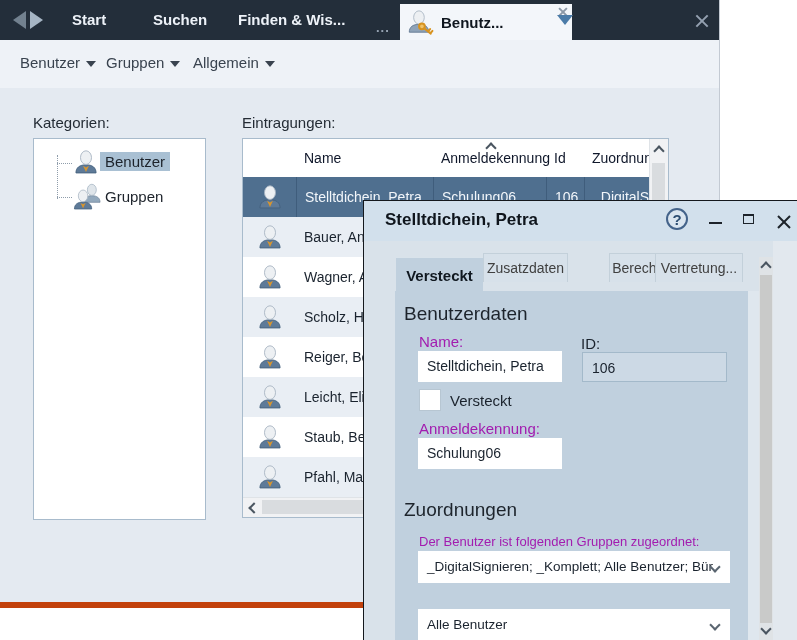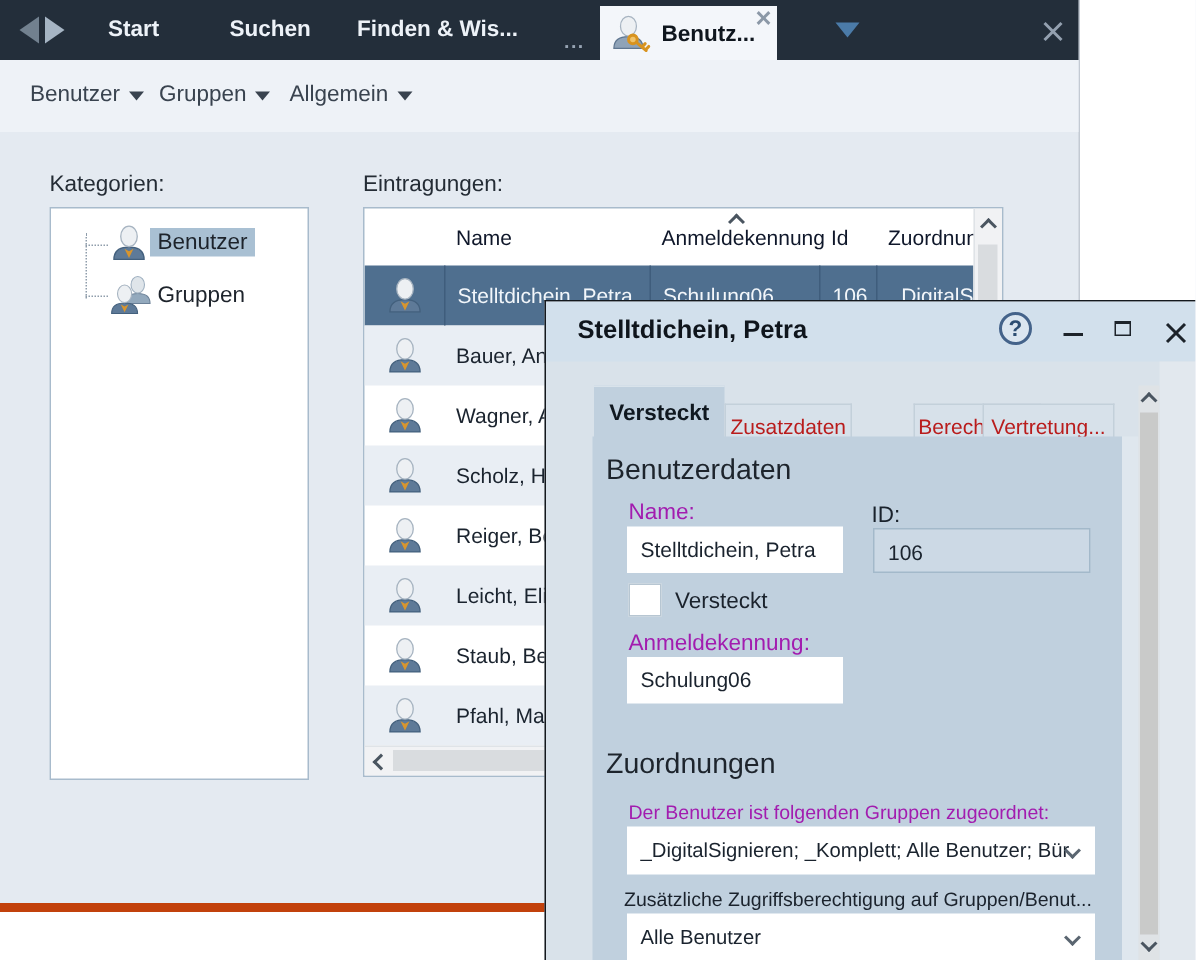--- a/index.html
+++ b/index.html
@@ -9,21 +9,21 @@
 
   
   .main-window{position:absolute;left:0;top:0;width:719px;height:602px;background:#e4eaf1;
                border-bottom:6px solid #c2410c;border-right:1px solid #c3cad3;}
   .topbar{position:absolute;left:0;top:0;width:100%;height:40px;background:#232e3a;}
   .tri{width:0;height:0;display:inline-block;}
   .arr-left{border-top:9px solid transparent;border-bottom:9px solid transparent;border-right:13px solid #72818f;}
   .arr-right{border-top:9px solid transparent;border-bottom:9px solid transparent;border-left:13px solid #a6b5c4;}
   .tb-tab{position:absolute;top:11px;font-size:15px;font-weight:700;color:#edf2f8;cursor:default;}
   .tb-dots{position:absolute;left:376px;top:20px;color:#97a4b3;font-size:13px;font-weight:700;letter-spacing:1px;}
-  .tb-active{position:absolute;left:400px;top:4px;width:118px;height:36px;background:#f3f6fa;
+  .tb-active{position:absolute;left:400px;top:4px;width:172px;height:36px;background:#f3f6fa;
              display:flex;align-items:center;}
   .tb-active .lbl{font-size:15px;font-weight:700;color:#0f161e;margin-left:6px;}
   .tab-x{position:absolute;top:3px;right:5px;width:9px;height:9px;}
   .tab-x::before,.tab-x::after{content:"";position:absolute;left:50%;top:50%;width:11px;height:2px;background:#8b98a7;
              transform:translate(-50%,-50%) rotate(45deg);}
   .tab-x::after{transform:translate(-50%,-50%) rotate(-45deg);}
   .tb-caret{position:absolute;left:557px;top:15px;border-left:8px solid transparent;border-right:8px solid transparent;
             border-top:10px solid #4b7ba8;}
   .xicon{position:relative;display:inline-block;width:15px;height:15px;}
   .xicon::before,.xicon::after{content:"";position:absolute;left:50%;top:50%;width:16px;height:2px;background:#94a1b0;
@@ -91,22 +91,22 @@
   .d-strip{position:absolute;left:384px;top:90px;width:11px;height:350px;background:#dfe7ee;}
   .d-scroll{position:absolute;left:395px;top:56px;width:14px;height:384px;background:#dfe3e6;}
   .d-scroll .chev{border-color:#4a5560;}
   .d-scroll .up{position:absolute;left:3px;top:6px;}
   .d-scroll .down{position:absolute;left:3px;bottom:8px;}
   .d-scroll .thumb{position:absolute;left:1px;top:18px;width:12px;height:348px;background:#c9cac9;}
 
   .d-tab{position:absolute;display:flex;align-items:center;justify-content:center;white-space:nowrap;cursor:default;}
   .d-tab.active{left:32px;top:56px;width:87px;height:35px;background:#c0d0de;font-size:15px;font-weight:700;color:#101820;
                 border-top:1px solid #d9e3eb;}
-  .d-tab.inactive{top:68px;height:29px;background:#d7e1ea;border:1px solid #c3d0da;border-bottom:none;
-                  font-size:14px;color:#b91c1c;box-sizing:border-box;}
+  .d-tab.inactive{top:52px;height:29px;background:#d7e1ea;border:1px solid #c3d0da;border-bottom:none;
+                  font-size:14px;color:#404040;box-sizing:border-box;}
 
   .d-page{position:absolute;left:31px;top:90px;width:353px;height:408px;background:#c0d0de;overflow:visible;}
   .d-h1{position:absolute;font-size:19px;color:#1d242c;white-space:nowrap;}
   .d-lbl{position:absolute;font-size:15px;color:#1a222c;white-space:nowrap;}
   .d-lbl.b{font-weight:400;color:#a21caf;}
   .d-lbl.long{font-size:13px;}
   .d-input{position:absolute;background:#ffffff;font-size:14px;color:#1a232e;line-height:31px;
            padding-left:9px;box-sizing:border-box;white-space:nowrap;overflow:hidden;}
   .d-input.ro{background:#ccd9e5;border:1px solid #a3b9ca;}
   .d-check{position:absolute;width:22px;height:22px;background:#ffffff;border:1px solid #b7c6d2;box-sizing:border-box;}
@@ -329,21 +329,20 @@
       <span class="d-input" style="left:23px;top:147px;width:144px;height:31px;">Schulung06</span>
 
       <span class="d-h1" style="left:9px;top:208px;">Zuordnungen</span>
 
       <span class="d-lbl b long" style="left:24px;top:243px;">Der Benutzer ist folgenden Gruppen zugeordnet:</span>
       <span class="d-select" style="left:23px;top:260px;width:312px;height:32px;">
         <span>_DigitalSignieren; _Komplett; Alle Benutzer; Bür</span>
         <span class="chev down"></span>
       </span>
 
-      <span class="d-lbl long" style="left:21px;top:301px;">Zusätzliche Zugriffsberechtigung auf Gruppen/Benut...</span>
       <span class="d-select" style="left:23px;top:318px;width:312px;height:31px;">
         <span>Alle Benutzer</span>
         <span class="chev down"></span>
       </span>
     </div>
 
     <div class="d-scroll">
       <span class="thumb"></span>
       <span class="chev up"></span>
       <span class="chev down"></span>

